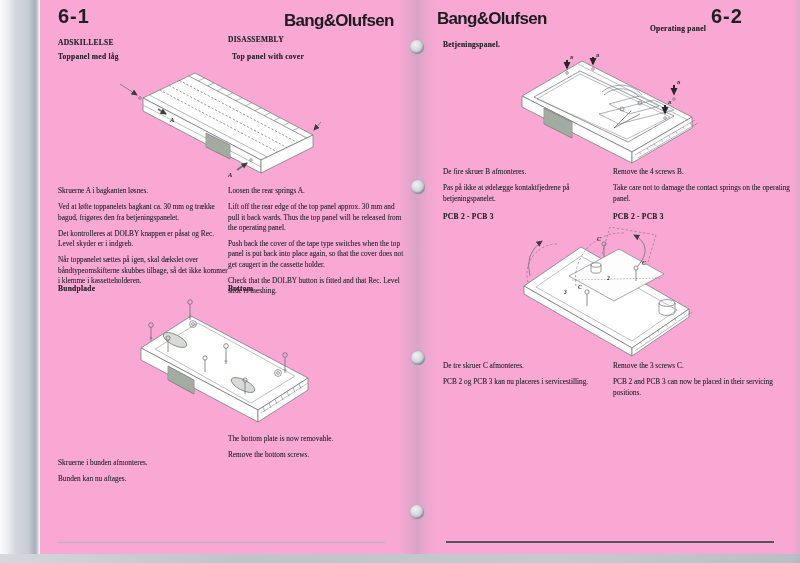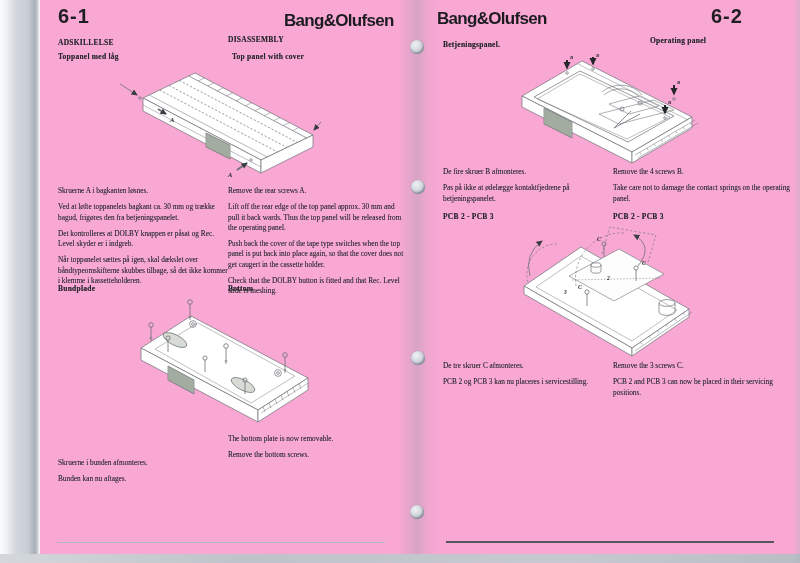--- a/index.html
+++ b/index.html
@@ -104,21 +104,21 @@
       <text x="110" y="117" font-size="6.5">A</text>
     </svg>
 
     <div class="para-col" style="left:58px;top:186px;width:170px;">
       <p>Skruerne A i bagkanten løsnes.</p>
       <p>Ved at løfte toppanelets bagkant ca. 30 mm og trække bagud, frigøres den fra betjeningspanelet.</p>
       <p>Det kontrolleres at DOLBY knappen er påsat og Rec. Level skyder er i indgreb.</p>
       <p>Når toppanelet sættes på igen, skal dækslet over båndtypeomskifterne skubbes tilbage, så det ikke kommer i klemme i kassetteholderen.</p>
     </div>
     <div class="para-col" style="left:228px;top:186px;width:176px;">
-      <p>Remove the rear screws A.</p>
+      <p>Loosen the rear springs A.</p>
       <p>Lift off the rear edge of the top panel approx. 30 mm and pull it back wards. Thus the top panel will be released from the operating panel.</p>
       <p>Push back the cover of the tape type switches when the top panel is put back into place again, so that the cover does not get caugert in the cassette holder.</p>
       <p>Check that the DOLBY button is fitted and that Rec. Level slide is meshing.</p>
     </div>
 
     <span class="sec-head" style="left:58px;top:284px;">Bundplade</span>
     <span class="sec-head" style="left:228px;top:284px;">Bottom</span>
 
     <svg class="fig" style="left:110px;top:294px;" width="292" height="136" viewBox="0 0 292 136">
       <g stroke="#6b7075" stroke-width="0.7" fill="none">
@@ -175,21 +175,21 @@
     </div>
 
     <div class="footer-line fl-left"></div>
   </div>
 
   <div>
     <span class="brand" style="left:437px;top:9px;">Bang&amp;Olufsen</span>
     <span class="pagenum" style="left:711px;top:5px;">6-2</span>
 
     <span class="sec-head" style="left:443px;top:40px;">Betjeningspanel.</span>
-    <span class="sec-head" style="left:613px;top:36px;padding-left:37px;">Operating panel</span>
+    <span class="sec-head" style="left:613px;top:24px;padding-left:37px;">Operating panel</span>
 
     <svg class="fig" style="left:514px;top:52px;" width="286" height="114" viewBox="0 0 286 114">
       <defs>
         <marker id="m3" markerWidth="8" markerHeight="8" refX="6" refY="3.5" orient="auto" markerUnits="userSpaceOnUse">
           <path d="M0,0 L7.5,3.5 L0,7 Z" fill="#26272b"></path>
         </marker>
       </defs>
       <g stroke="#6b7075" stroke-width="0.7" fill="none">
         <path d="M8,44 L68,9 L178,65 L118,100 Z" fill="#ffffff"></path>
         <path d="M8,44 L8,55 L118,111 L118,100 Z" fill="#ffffff"></path>

